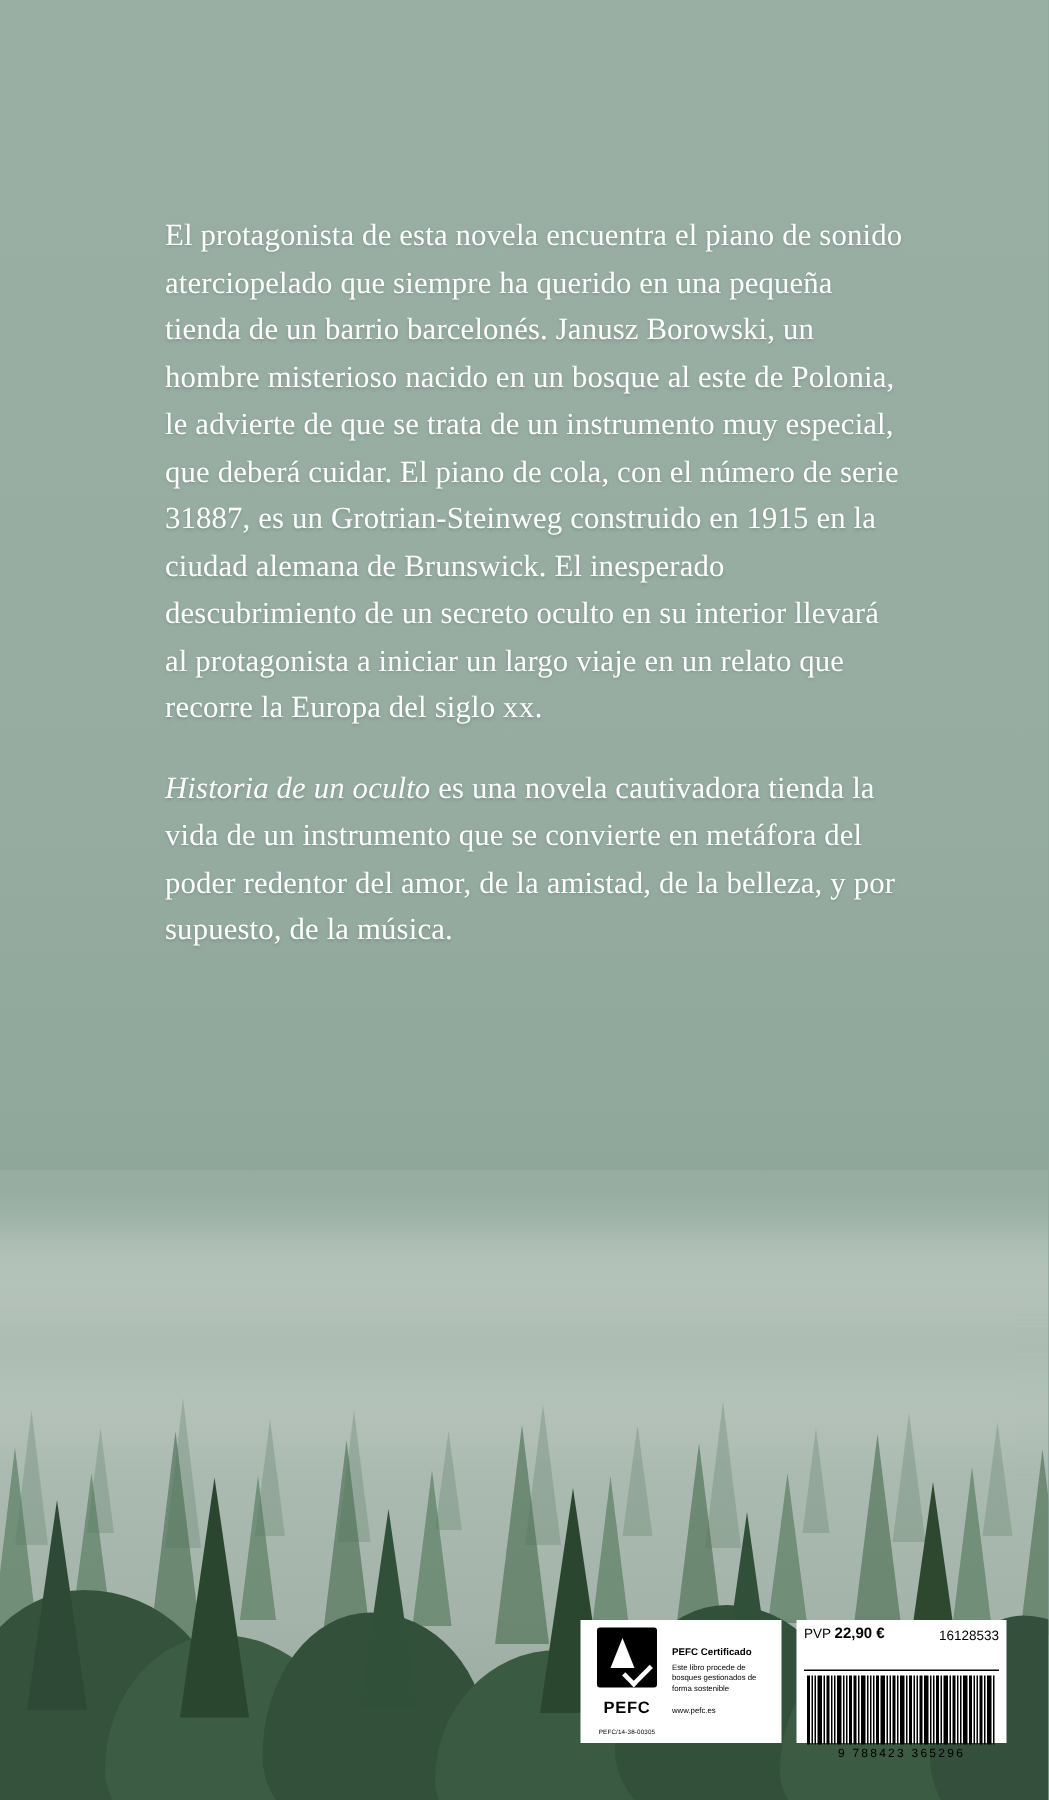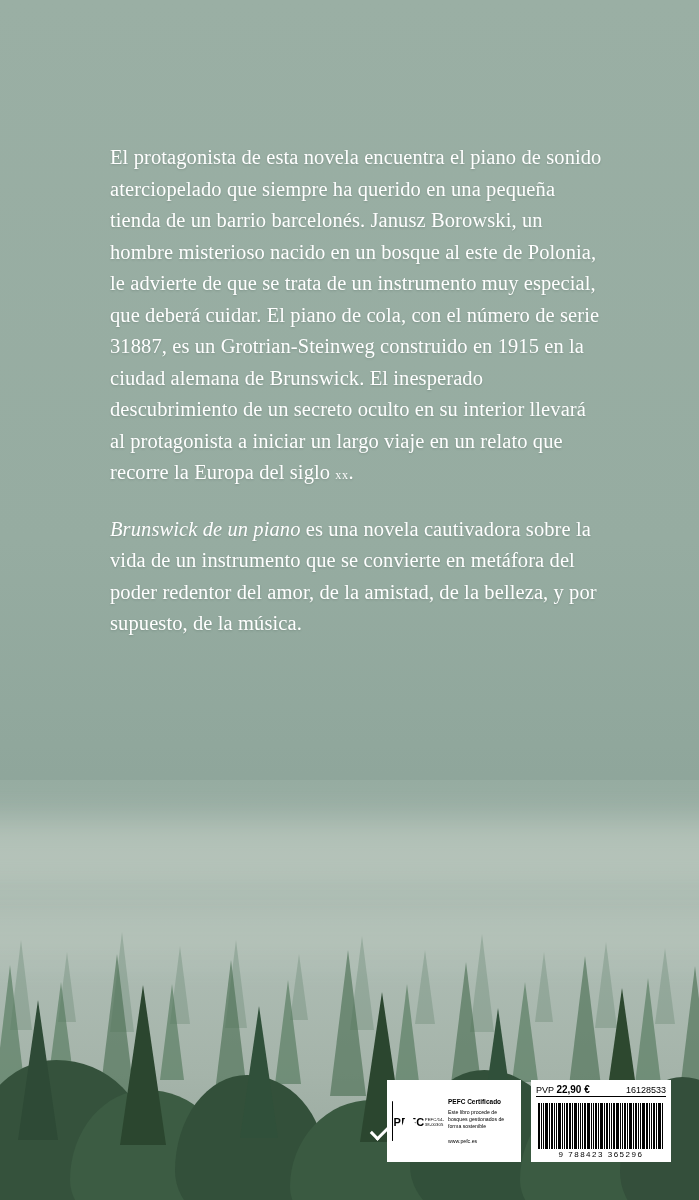--- a/index.html
+++ b/index.html
@@ -60,21 +60,21 @@
     width: 492px;
     color: #ffffff;
     font-size: 20.5px;
     line-height: 31.5px;
     letter-spacing: 0.1px;
     text-shadow: 0 1px 2px rgba(60,80,70,0.25);
   }
   .blurb p { margin: 0 0 22px 0; }
   .blurb p:last-child { margin-bottom: 0; }
   .blurb .italic { font-style: italic; }
-  .smallcaps { font-size: 12px; letter-spacing: 0.6px; }
+  .smallcaps { font-size: 20px; letter-spacing: 0.6px; }
 
   
   .imprint {
     position: absolute;
     left: 64px;
     bottom: 38px;
     display: flex;
     align-items: center;
     gap: 10px;
     color: #ffffff;
@@ -98,21 +98,21 @@
     background: #ffffff;
     display: flex;
     align-items: stretch;
     padding: 5px;
     box-sizing: border-box;
     gap: 4px;
   }
   .pefc-logo {
     width: 52px;
     display: flex;
-    flex-direction: row;
+    flex-direction: column;
     align-items: center;
     justify-content: space-between;
   }
   .pefc-mark {
     width: 40px; height: 40px;
     background: #000;
     position: relative;
     border-radius: 2px;
   }
   .pefc-mark .tree1 {
@@ -171,21 +171,21 @@
     flex-direction: column;
   }
   .price-row {
     display: flex;
     justify-content: space-between;
     align-items: center;
     font-family: "Liberation Sans", sans-serif;
     font-size: 9px;
     color: #000;
     border-bottom: 1px solid #000;
-    padding-bottom: 1px;
+    padding-bottom: 18px;
   }
   .price-row .pvp b { font-size: 10px; }
   .isbn-code { font-size: 9px; }
   .barcode {
     flex: 1;
     display: flex;
     align-items: flex-end;
     gap: 1px;
     margin-top: 3px;
     padding: 0 2px;
@@ -259,21 +259,21 @@
       <div class="tree" style="left:120px;bottom:55px;border-bottom-color:#2b462f;border-bottom-width:160px;border-left-width:23px;border-right-width:23px;"></div>
       <div class="tree" style="left:240px;bottom:62px;border-bottom-color:#30503a;border-bottom-width:132px;border-left-width:19px;border-right-width:19px;"></div>
       <div class="tree" style="left:360px;bottom:58px;border-bottom-color:#2b462f;border-bottom-width:150px;border-left-width:22px;border-right-width:22px;"></div>
       <div class="tree" style="left:480px;bottom:64px;border-bottom-color:#30503a;border-bottom-width:128px;border-left-width:18px;border-right-width:18px;"></div>
       <div class="tree" style="left:600px;bottom:56px;border-bottom-color:#2d482f;border-bottom-width:156px;border-left-width:22px;border-right-width:22px;"></div>
     </div>
   </div>
 
   <div class="blurb">
     <p><span>El protagonista de esta novela encuentra el piano de sonido aterciopelado que siempre ha querido en una pequeña tienda de un barrio barcelonés. Janusz Borowski, un hombre misterioso nacido en un bosque al este de Polonia, le advierte de que se trata de un instrumento muy especial, que deberá cuidar. El piano de cola, con el número de serie 31887, es un Grotrian-Steinweg construido en 1915 en la ciudad alemana de Brunswick. El inesperado descubrimiento de un secreto oculto en su interior llevará al protagonista a iniciar un largo viaje en un relato que recorre la Europa del siglo </span><span class="smallcaps">xx</span><span>.</span></p>
-    <p><span class="italic">Brunswick de un piano</span><span> es una novela cautivadora sobre la vida de un instrumento que se convierte en metáfora del poder redentor del amor, de la amistad, de la belleza, y por supuesto, de la música.</span></p>
+    <p><span class="italic">Historia de un oculto</span><span> es una novela cautivadora tienda la vida de un instrumento que se convierte en metáfora del poder redentor del amor, de la amistad, de la belleza, y por supuesto, de la música.</span></p>
   </div>
 
 
   <div class="pefc-box">
     <div class="pefc-logo">
       <div class="pefc-mark">
         <span class="tree1"></span>
         <span class="check"></span>
       </div>
       <div class="pefc-word">PEFC</div>

